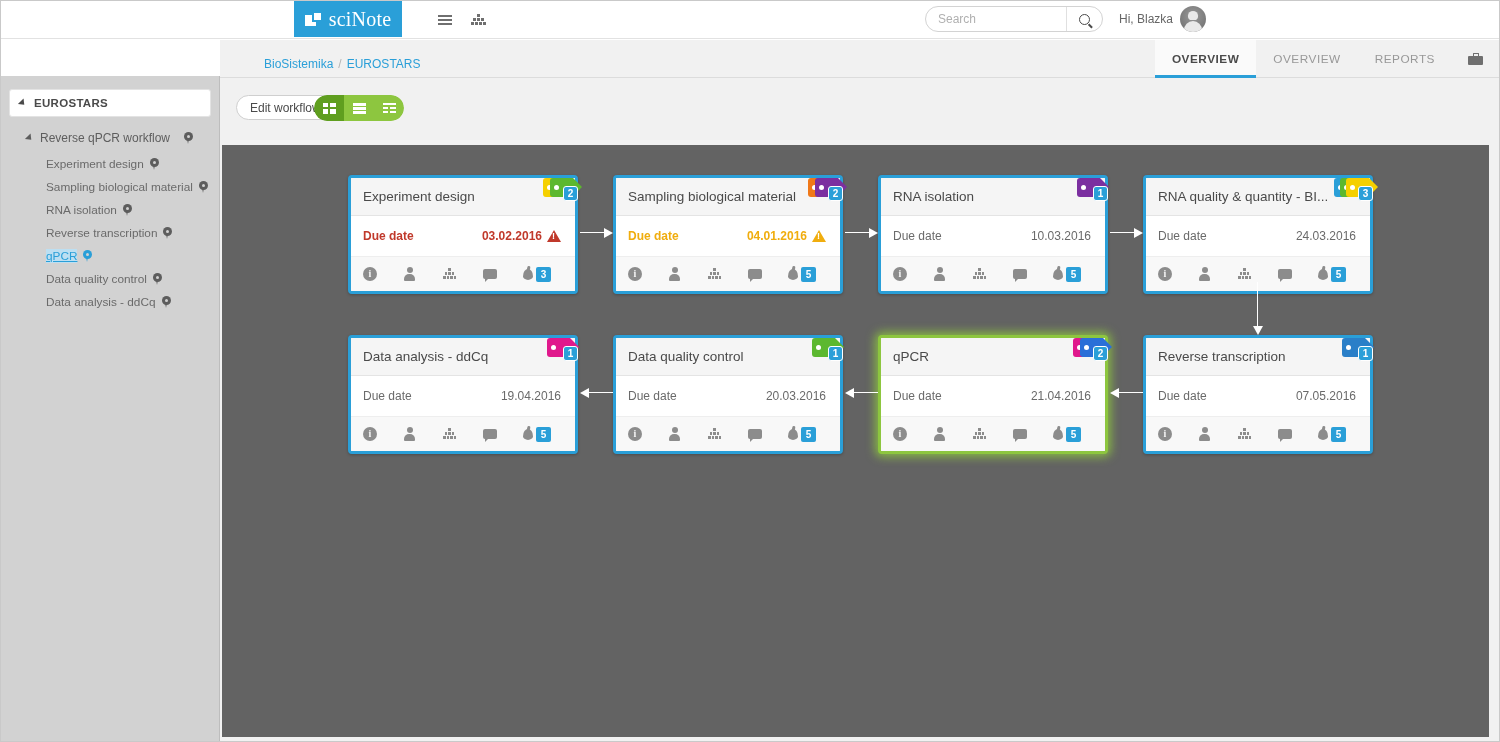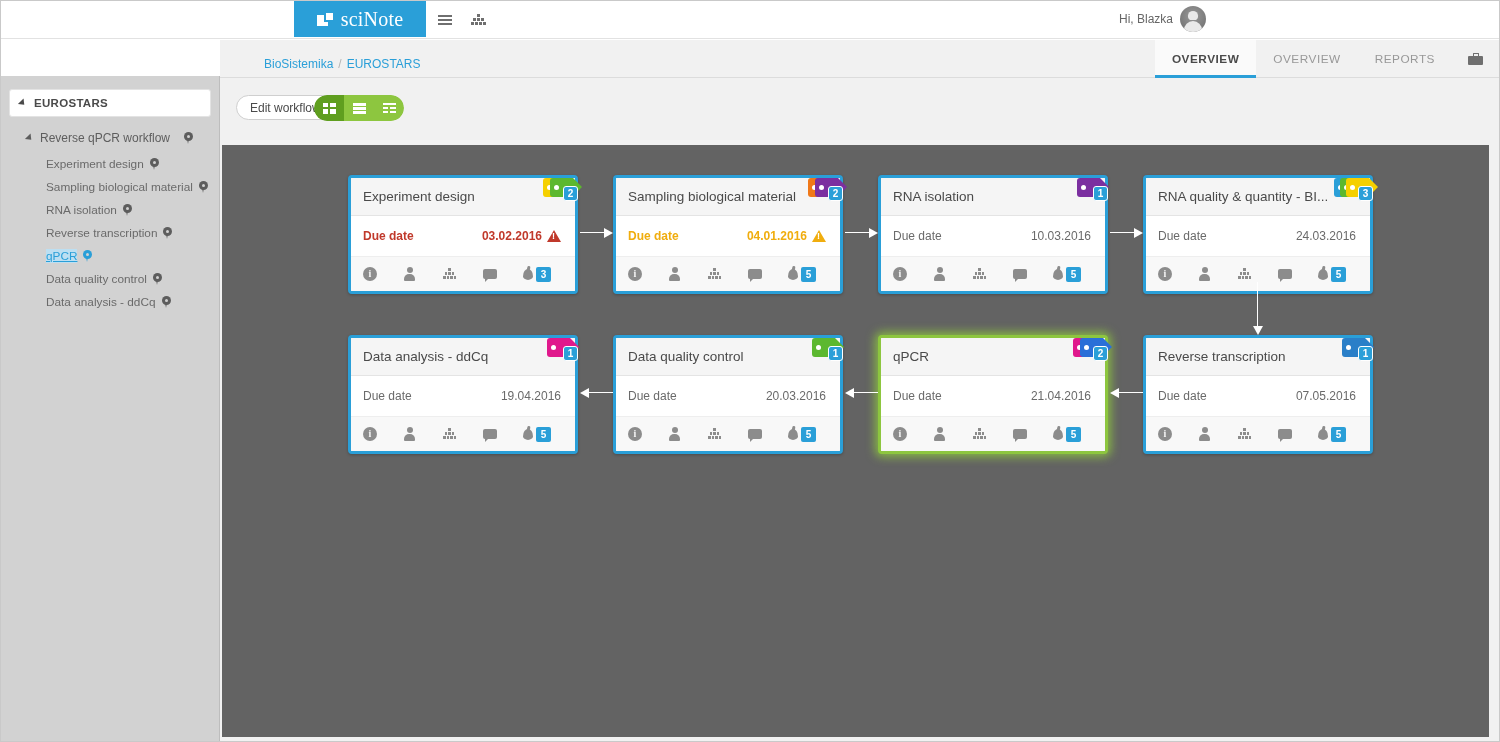--- a/index.html
+++ b/index.html
@@ -18,21 +18,21 @@
   }
 
   
   .topbar {
     position: absolute; left: 0; top: 0; width: 1500px; height: 38px;
     background: #ffffff;
     border-bottom: 1px solid #e2e2e2;
     z-index: 40;
   }
   .brand {
-    position: absolute; left: 293px; top: 0; width: 132px; height: 36px;
+    position: absolute; left: 293px; top: 0; width: 108px; height: 36px;
     background: #2a9fd8;
     display: flex; align-items: center; justify-content: center;
     gap: 5px;
   }
   .brand-logo { width: 19px; height: 17px; position: relative; flex: none; }
   .brand-logo i {
     position: absolute; background: #ffffff; display: block;
   }
   .brand-logo i.b1 { left: 0; top: 4px; width: 11px; height: 11px; }
   .brand-logo i.b2 { left: 7px; top: 0px; width: 11px; height: 11px; border: 2px solid #2a9fd8; }
@@ -411,20 +411,26 @@
     <div class="hdr-icon-btn modules">
       <span class="gridicon">
         <i style="left:6px;top:0;"></i>
         <i style="left:2px;top:4px;"></i>
           <i style="left:6px;top:4px;"></i>
           <i style="left:10px;top:4px;"></i>
         <i style="left:0px;top:8px;"></i>
           <i style="left:4px;top:8px;"></i>
           <i style="left:8px;top:8px;"></i>
           <i style="left:12px;top:8px;"></i>
+      </span>
+    </div>
+    <div class="searchwrap">
+      <input type="text" placeholder="Search" style="">
+      <span class="search-btn">
+        <span class="mag"></span>
       </span>
     </div>
     <div class="userwrap">
       <span class="username">Hi, Blazka</span>
       <span class="avatar"></span>
     </div>
   </div>
 
 
   <div class="sidebar">

